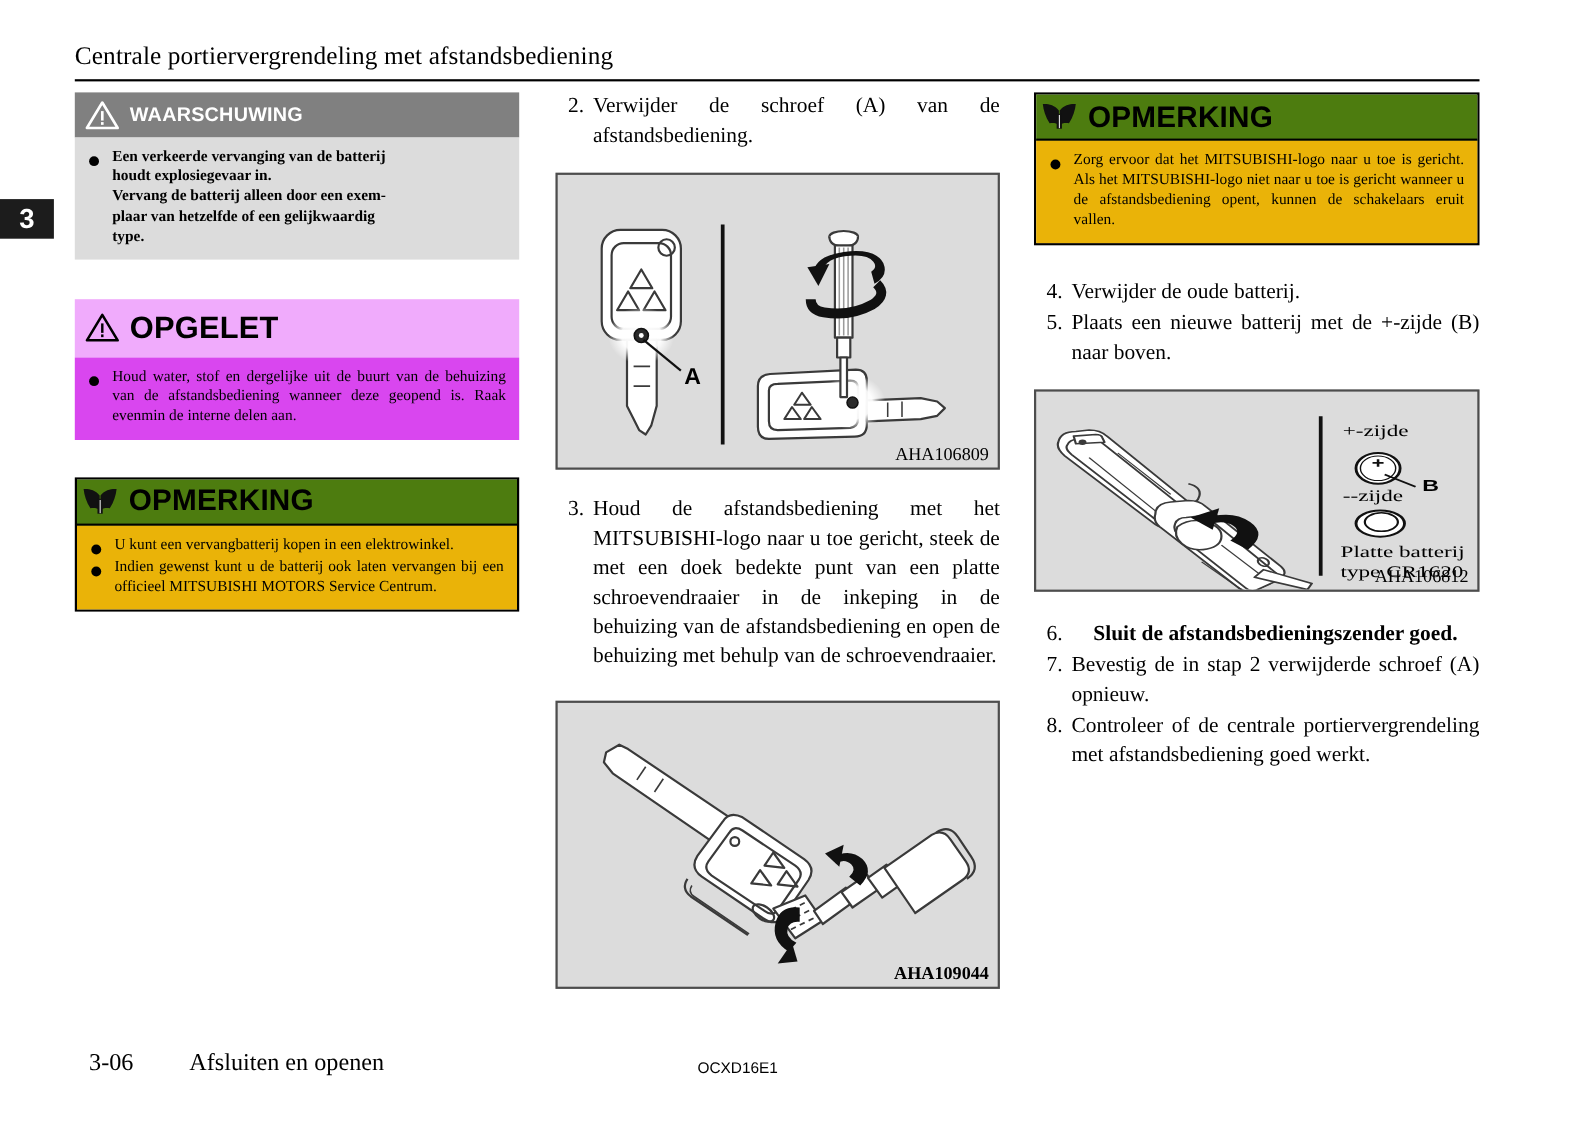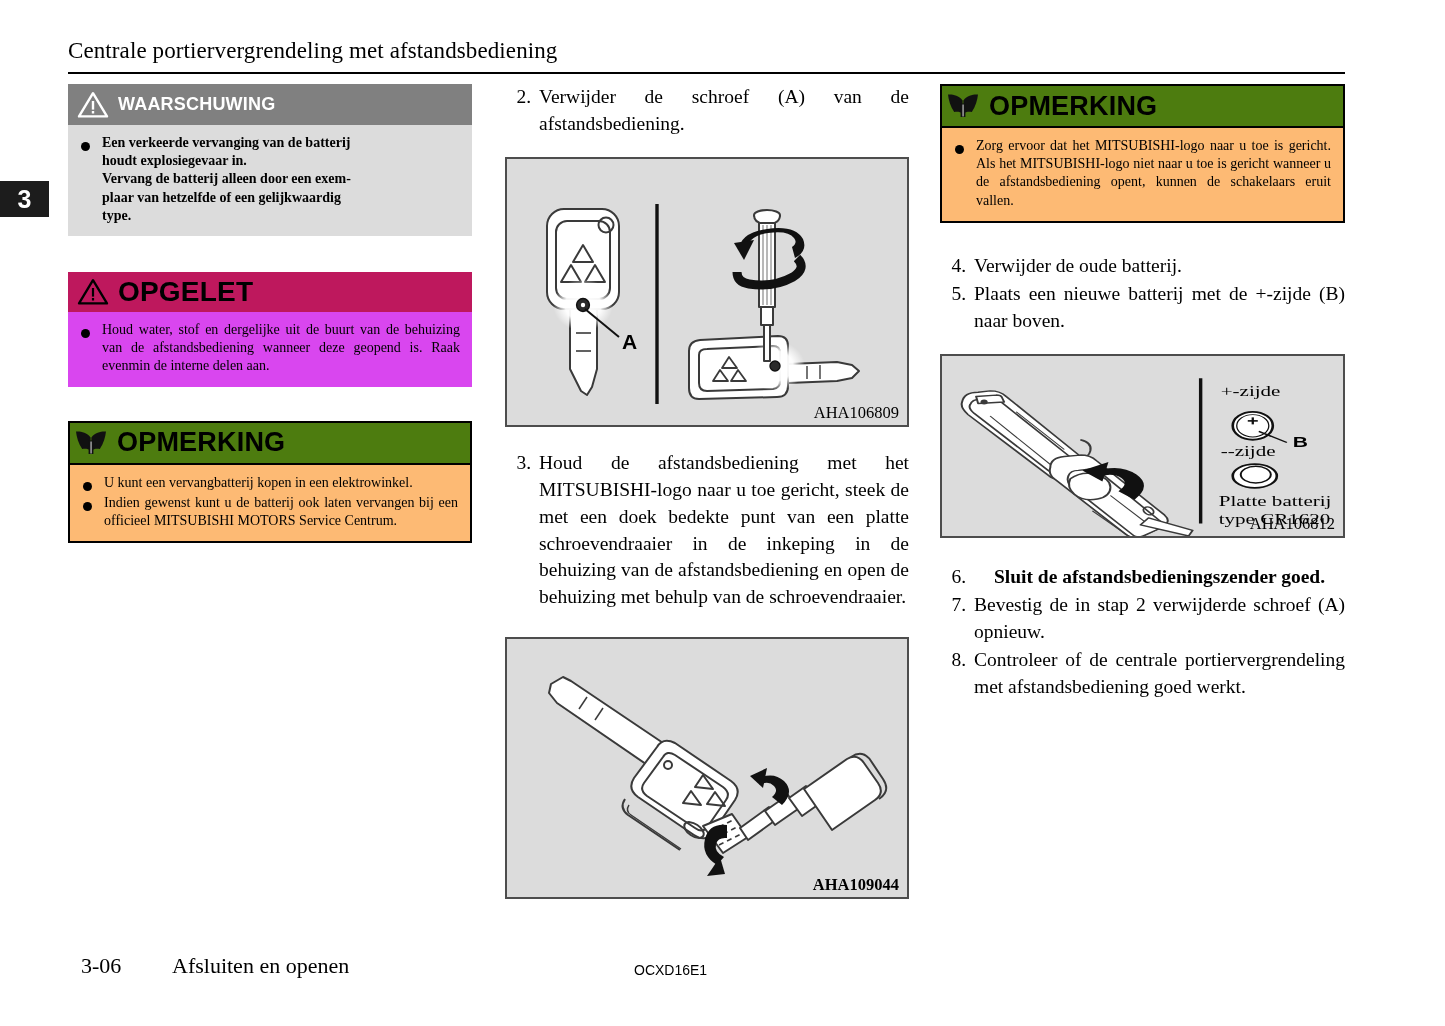--- a/index.html
+++ b/index.html
@@ -66,35 +66,35 @@
     height: 41px; font-size: 18px;
     padding-left: 9px;
   }
   .cl-warning .callout-body {
     background: #dcdcdc;
     font-weight: bold;
   }
 
   
   .cl-caution .callout-head {
-    background: #be185d; color: #000000;
-    height: 40px; font-size: 28px;
+    background: #f0abfc; color: #000000;
+    height: 53px; font-size: 28px;
     padding-left: 9px;
   }
   .cl-caution .callout-body { background: #d946ef; }
 
   
   .cl-note { border: 2.2px solid #000; }
   .cl-note .callout-head {
     background: #4d7c0f; color: #000;
     height: 40px; font-size: 27px;
     padding-left: 4px;
     border-bottom: 2.2px solid #000;
   }
-  .cl-note .callout-body { background: #fdba74; }
+  .cl-note .callout-body { background: #eab308; }
 
   .callout-head .head-label { margin-left: 9px; }
 
   
   ul.bullets { list-style: none; margin: 0; padding: 0; }
   ul.bullets > li {
     position: relative;
     padding-left: 24px;
     text-align: justify;
     margin-bottom: 2px;

